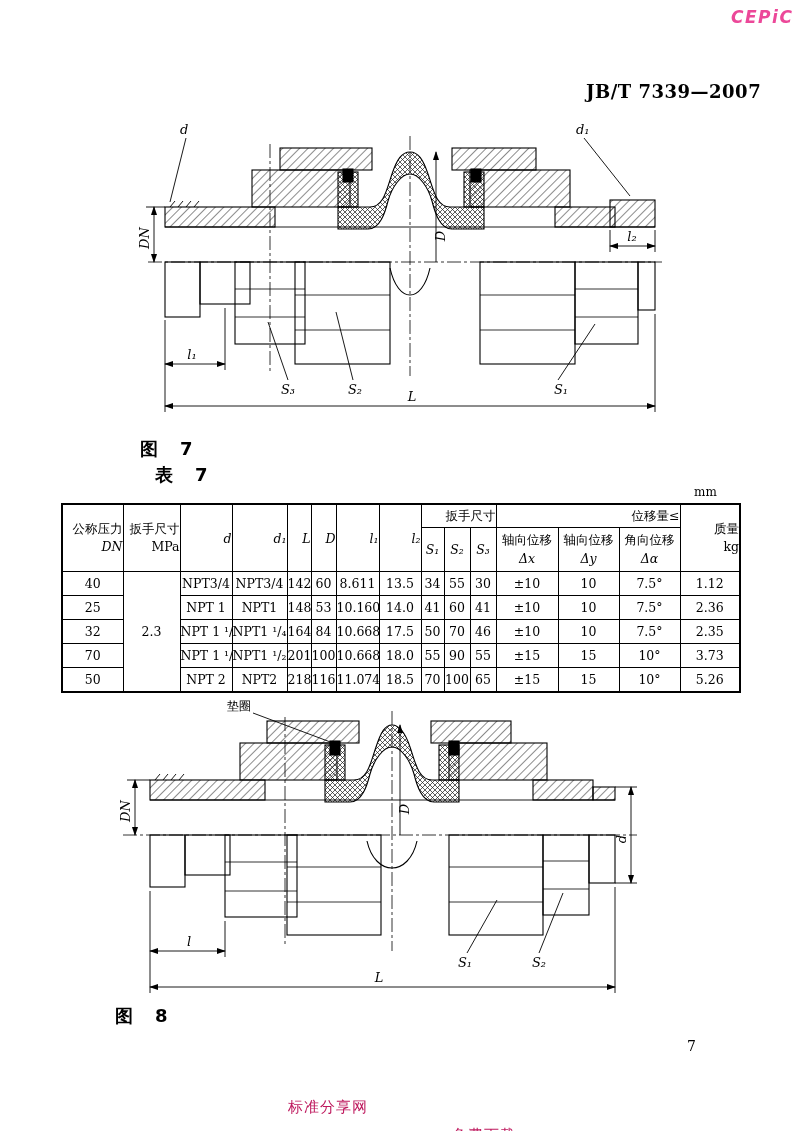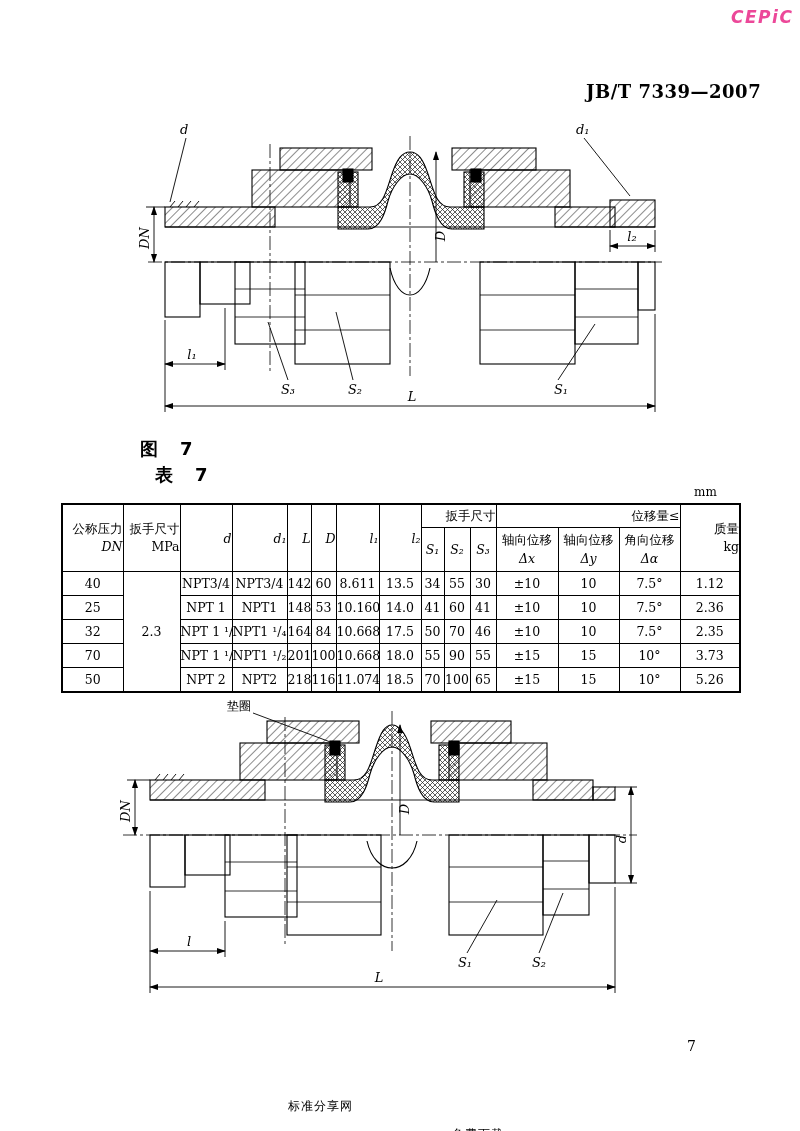--- a/index.html
+++ b/index.html
@@ -6,21 +6,21 @@
   .page{position:relative;width:800px;height:1131px;background:#ffffff;overflow:hidden;
         font-family:"DejaVu Sans",sans-serif;color:#000;}
   .abs{position:absolute;}
   .logo{font-family:"DejaVu Sans",sans-serif;font-style:italic;font-weight:bold;
         font-size:17px;color:#ec4899;letter-spacing:1.5px;}
   .docnum{font-family:"DejaVu Serif",serif;font-weight:bold;font-size:18px;letter-spacing:.5px;}
   .caption{font-family:"DejaVu Sans","DejaVu Serif",sans-serif;font-weight:bold;
            font-size:18px;letter-spacing:2px;}
   .mm{font-family:"DejaVu Serif",serif;font-size:12px;}
   .pageno{font-family:"DejaVu Serif",serif;font-size:14px;}
-  .wm{font-family:Liberation Sans, sans-serif;font-size:12px;color:#000000;letter-spacing:1px;}
+  .wm{font-family:Liberation Sans, sans-serif;font-size:15px;color:#be185d;letter-spacing:1px;}
 
   table.spec{border-collapse:collapse;table-layout:fixed;width:678px;border:2px solid #000;}
   .spec th,.spec td{border:1px solid #000;text-align:center;vertical-align:middle;padding:0;
         font-family:"DejaVu Serif","DejaVu Sans",serif;font-size:12.5px;font-weight:normal;
         overflow:hidden;white-space:nowrap;}
   .spec thead tr.r1 th{height:22px;text-align:right;}
   .spec thead tr.r2 th{height:43px;}
   .spec tbody td{height:23px;}
   .spec .two{display:flex;flex-direction:column;justify-content:center;line-height:1.45;}
   .it{font-style:italic;font-family:"DejaVu Serif",serif;}
@@ -364,18 +364,19 @@
     <text class="cjk" x="112" y="15">垫圈</text>
     <text class="dim" x="15" y="116" text-anchor="middle" transform="rotate(-90 15 116)">DN</text>
     <text class="dim" x="294" y="114" text-anchor="middle" transform="rotate(-90 294 114)">D</text>
     <text class="dim" x="511" y="144" text-anchor="middle" transform="rotate(-90 511 144)">d</text>
     <text class="dim" x="74" y="251" text-anchor="middle">l</text>
     <text class="dim" x="350" y="272" text-anchor="middle">S₁</text>
     <text class="dim" x="424" y="272" text-anchor="middle">S₂</text>
     <text class="dim" x="264" y="287" text-anchor="middle">L</text>
   </svg>
 
+  <div class="abs caption" style="left:115px;top:1004px;width:530px;">图　8</div>
 
   <div class="abs pageno" style="left:687px;top:1038px;">7</div>
   <div class="abs wm" style="left:288px;top:1098px;">标准分享网</div>
   <div class="abs wm" style="left:452px;top:1098px;margin-top:28px;">免费下载</div>
 
 </div>
 
 </body></html>

